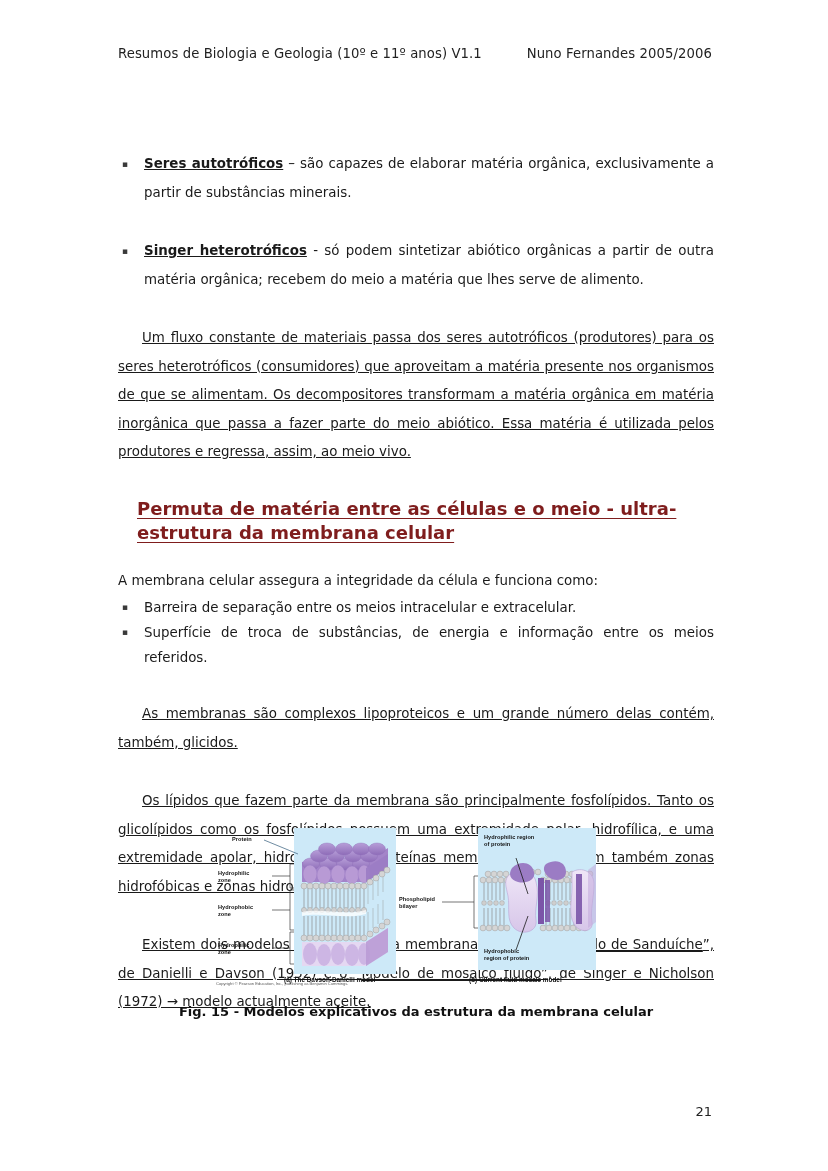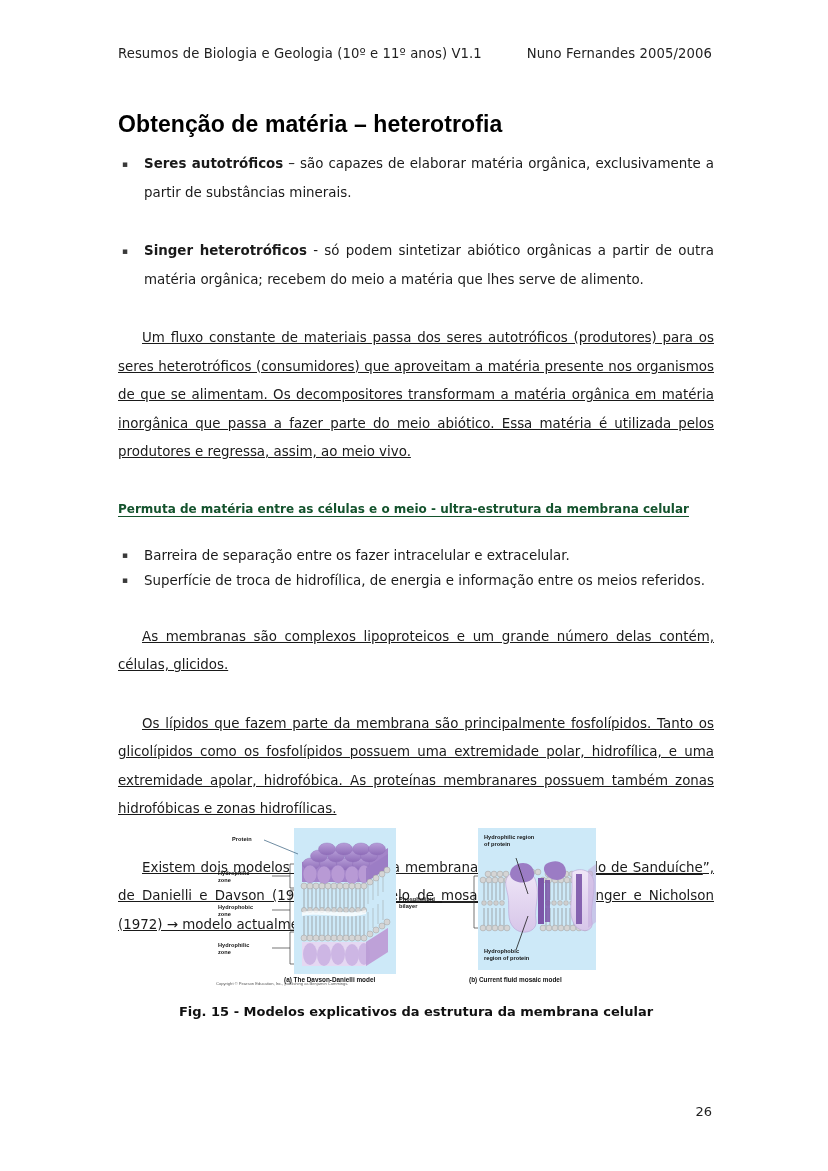--- a/index.html
+++ b/index.html
@@ -62,29 +62,30 @@
     padding-left:4px;
     box-sizing:border-box;
   }
   .bullet-row .btext { flex:1 1 auto; text-align:justify; }
   .bullet-row.tight { line-height:25px; }
   .bullet-row.tight .marker { line-height:25px; }
 
   .spacer-lg { height:30px; }
   .spacer-md { height:22px; }
 
-  b.lead { font-weight:bold; }
+  b.lead { font-weight:bold;text-decoration:underline; }
 
   .subhead {
-    font-size:12px;
+    font-size:18px;
     font-weight:bold;
     text-decoration:underline;
     text-underline-offset:3px;
-    color:#14532d;
+    color:#7f1d1d;
     line-height:24px;
+    margin-left:19px;
   }
 
   u.term { text-decoration:underline; text-underline-offset:2px; }
 
   
   .figure {
     position:absolute; left:118px; top:824px; width:596px;
   }
   .fig-art {
     position:relative;
@@ -141,21 +142,20 @@
 </head>
 <body>
 
 <div class="page">
 
   <div class="runhead">
     <span class="left">Resumos de Biologia e Geologia (10º e 11º anos) V1.1</span>
     <span class="right">Nuno Fernandes 2005/2006</span>
   </div>
 
-  <h1 class="doc-title">Obtenção de matéria – heterotrofia</h1>
 
   <div class="content">
 
     <div class="bullet-row">
       <span class="marker">▪</span>
       <span class="btext"><b class="lead">Seres autotróficos</b><span> – são capazes de elaborar matéria orgânica, exclusivamente a partir de substâncias minerais.</span></span>
     </div>
 
     <div class="spacer-lg"></div>
 
@@ -167,33 +167,34 @@
     <div class="spacer-lg"></div>
 
     <p class="para indent">Um fluxo constante de materiais passa dos seres autotróficos (produtores) para os seres heterotróficos (consumidores) que aproveitam a matéria presente nos organismos de que se alimentam. Os decompositores transformam a matéria orgânica em matéria inorgânica que passa a fazer parte do meio abiótico. Essa matéria é utilizada pelos produtores e regressa, assim, ao meio vivo.</p>
 
     <div class="spacer-lg"></div>
 
     <p class="subhead">Permuta de matéria entre as células e o meio - ultra-estrutura da membrana celular</p>
 
     <div class="spacer-md"></div>
 
+    <p class="para">A membrana celular assegura a integridade da célula e funciona como:</p>
 
     <div class="bullet-row tight">
       <span class="marker">▪</span>
-      <span class="btext">Barreira de separação entre os fazer intracelular e extracelular.</span>
+      <span class="btext">Barreira de separação entre os meios intracelular e extracelular.</span>
     </div>
     <div class="bullet-row tight">
       <span class="marker">▪</span>
-      <span class="btext">Superfície de troca de hidrofílica, de energia e informação entre os meios referidos.</span>
+      <span class="btext">Superfície de troca de substâncias, de energia e informação entre os meios referidos.</span>
     </div>
 
     <div class="spacer-lg"></div>
 
-    <p class="para indent">As membranas são complexos lipoproteicos e um grande número delas contém, células, glicidos.</p>
+    <p class="para indent">As membranas são complexos lipoproteicos e um grande número delas contém, também, glicidos.</p>
 
     <div class="spacer-lg"></div>
 
     <p class="para indent">Os lípidos que fazem parte da membrana são principalmente fosfolípidos. Tanto os glicolípidos como os fosfolípidos possuem uma extremidade polar, hidrofílica, e uma extremidade apolar, hidrofóbica. As proteínas membranares possuem também zonas hidrofóbicas e zonas hidrofílicas.</p>
 
     <div class="spacer-lg"></div>
 
     <p class="para indent"><span>Existem dois modelos de estrutura da membrana celular, o “</span><u class="term">Modelo de Sanduíche</u><span>”, de Danielli e Davson (1952) e o “</span><u class="term">Modelo de mosaico fluido</u><span>”, de Singer e Nicholson (1972) → modelo actualmente aceite.</span></p>
 
   </div>
@@ -529,15 +530,15 @@
 
       <div class="panel-cap" style="left:68px;  top:152px;">(a) The Davson-Danielli model</div>
       <div class="panel-cap" style="left:253px; top:152px;">(b) Current fluid mosaic model</div>
 
       <div class="copyright">Copyright © Pearson Education, Inc., publishing as Benjamin Cummings.</div>
     </div>
 
     <div class="fig-caption">Fig. 15 - Modelos explicativos da estrutura da membrana celular</div>
   </div>
 
-  <div class="page-number">26</div>
+  <div class="page-number">21</div>
 
 </div>
 
 </body></html>

